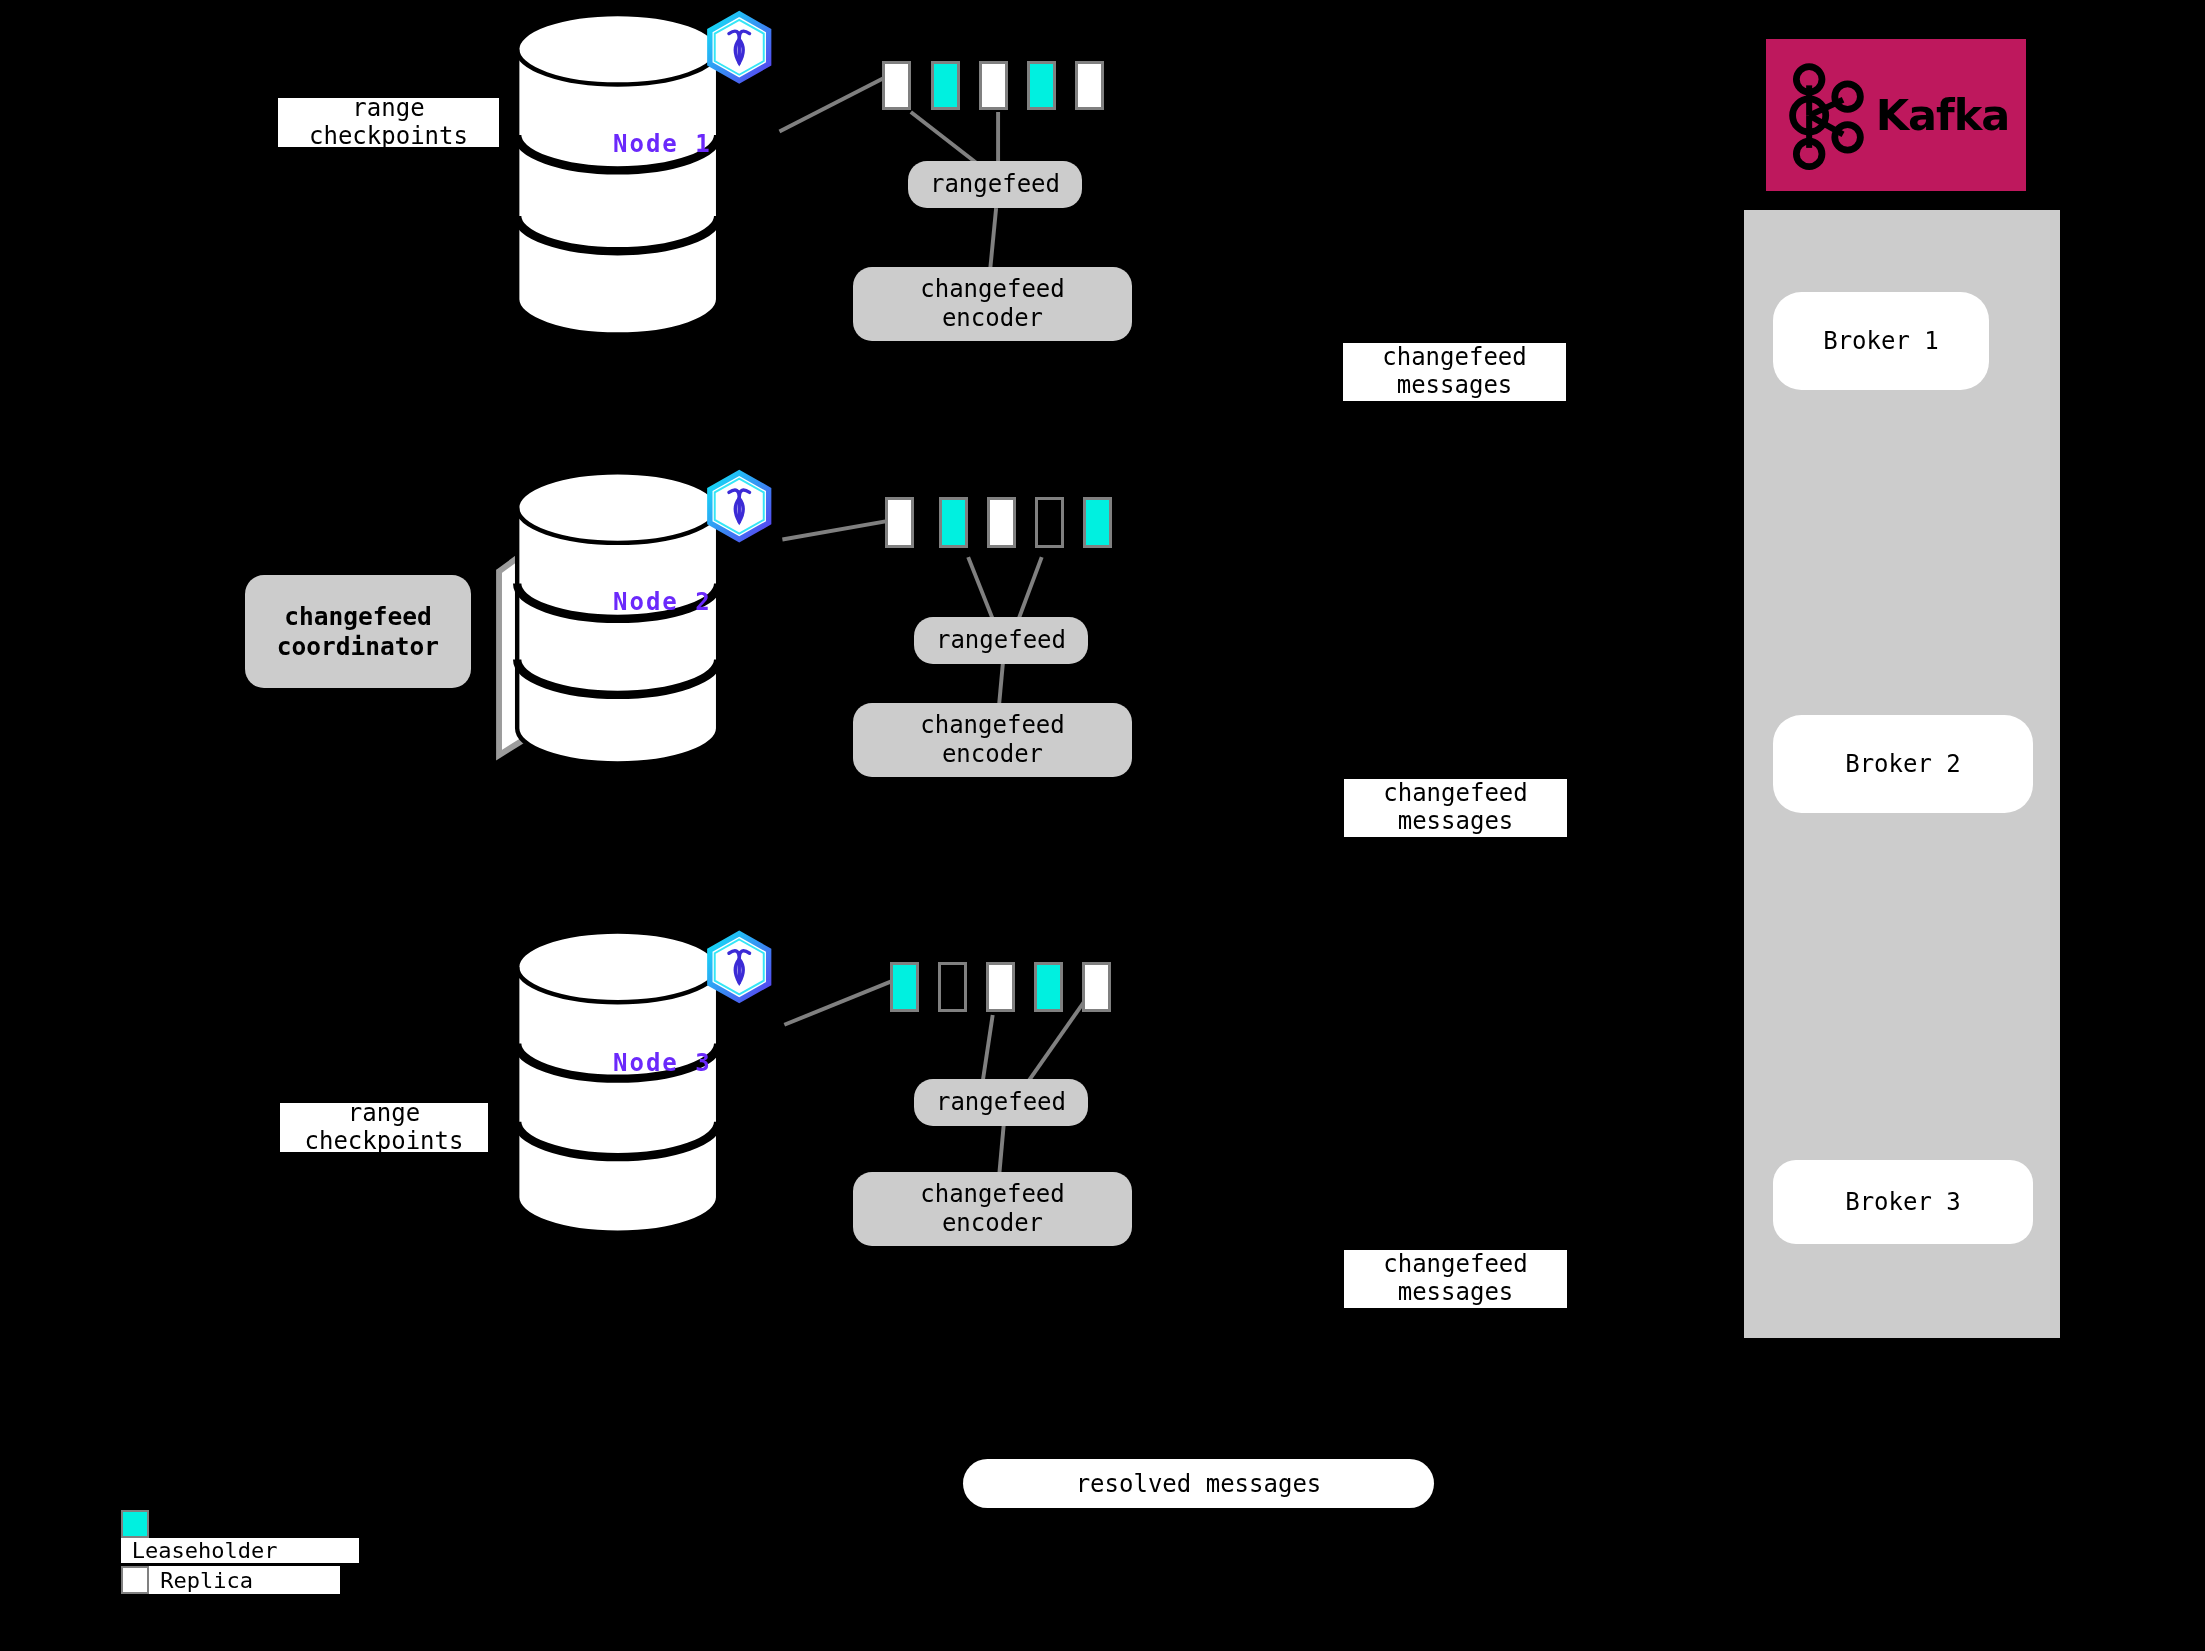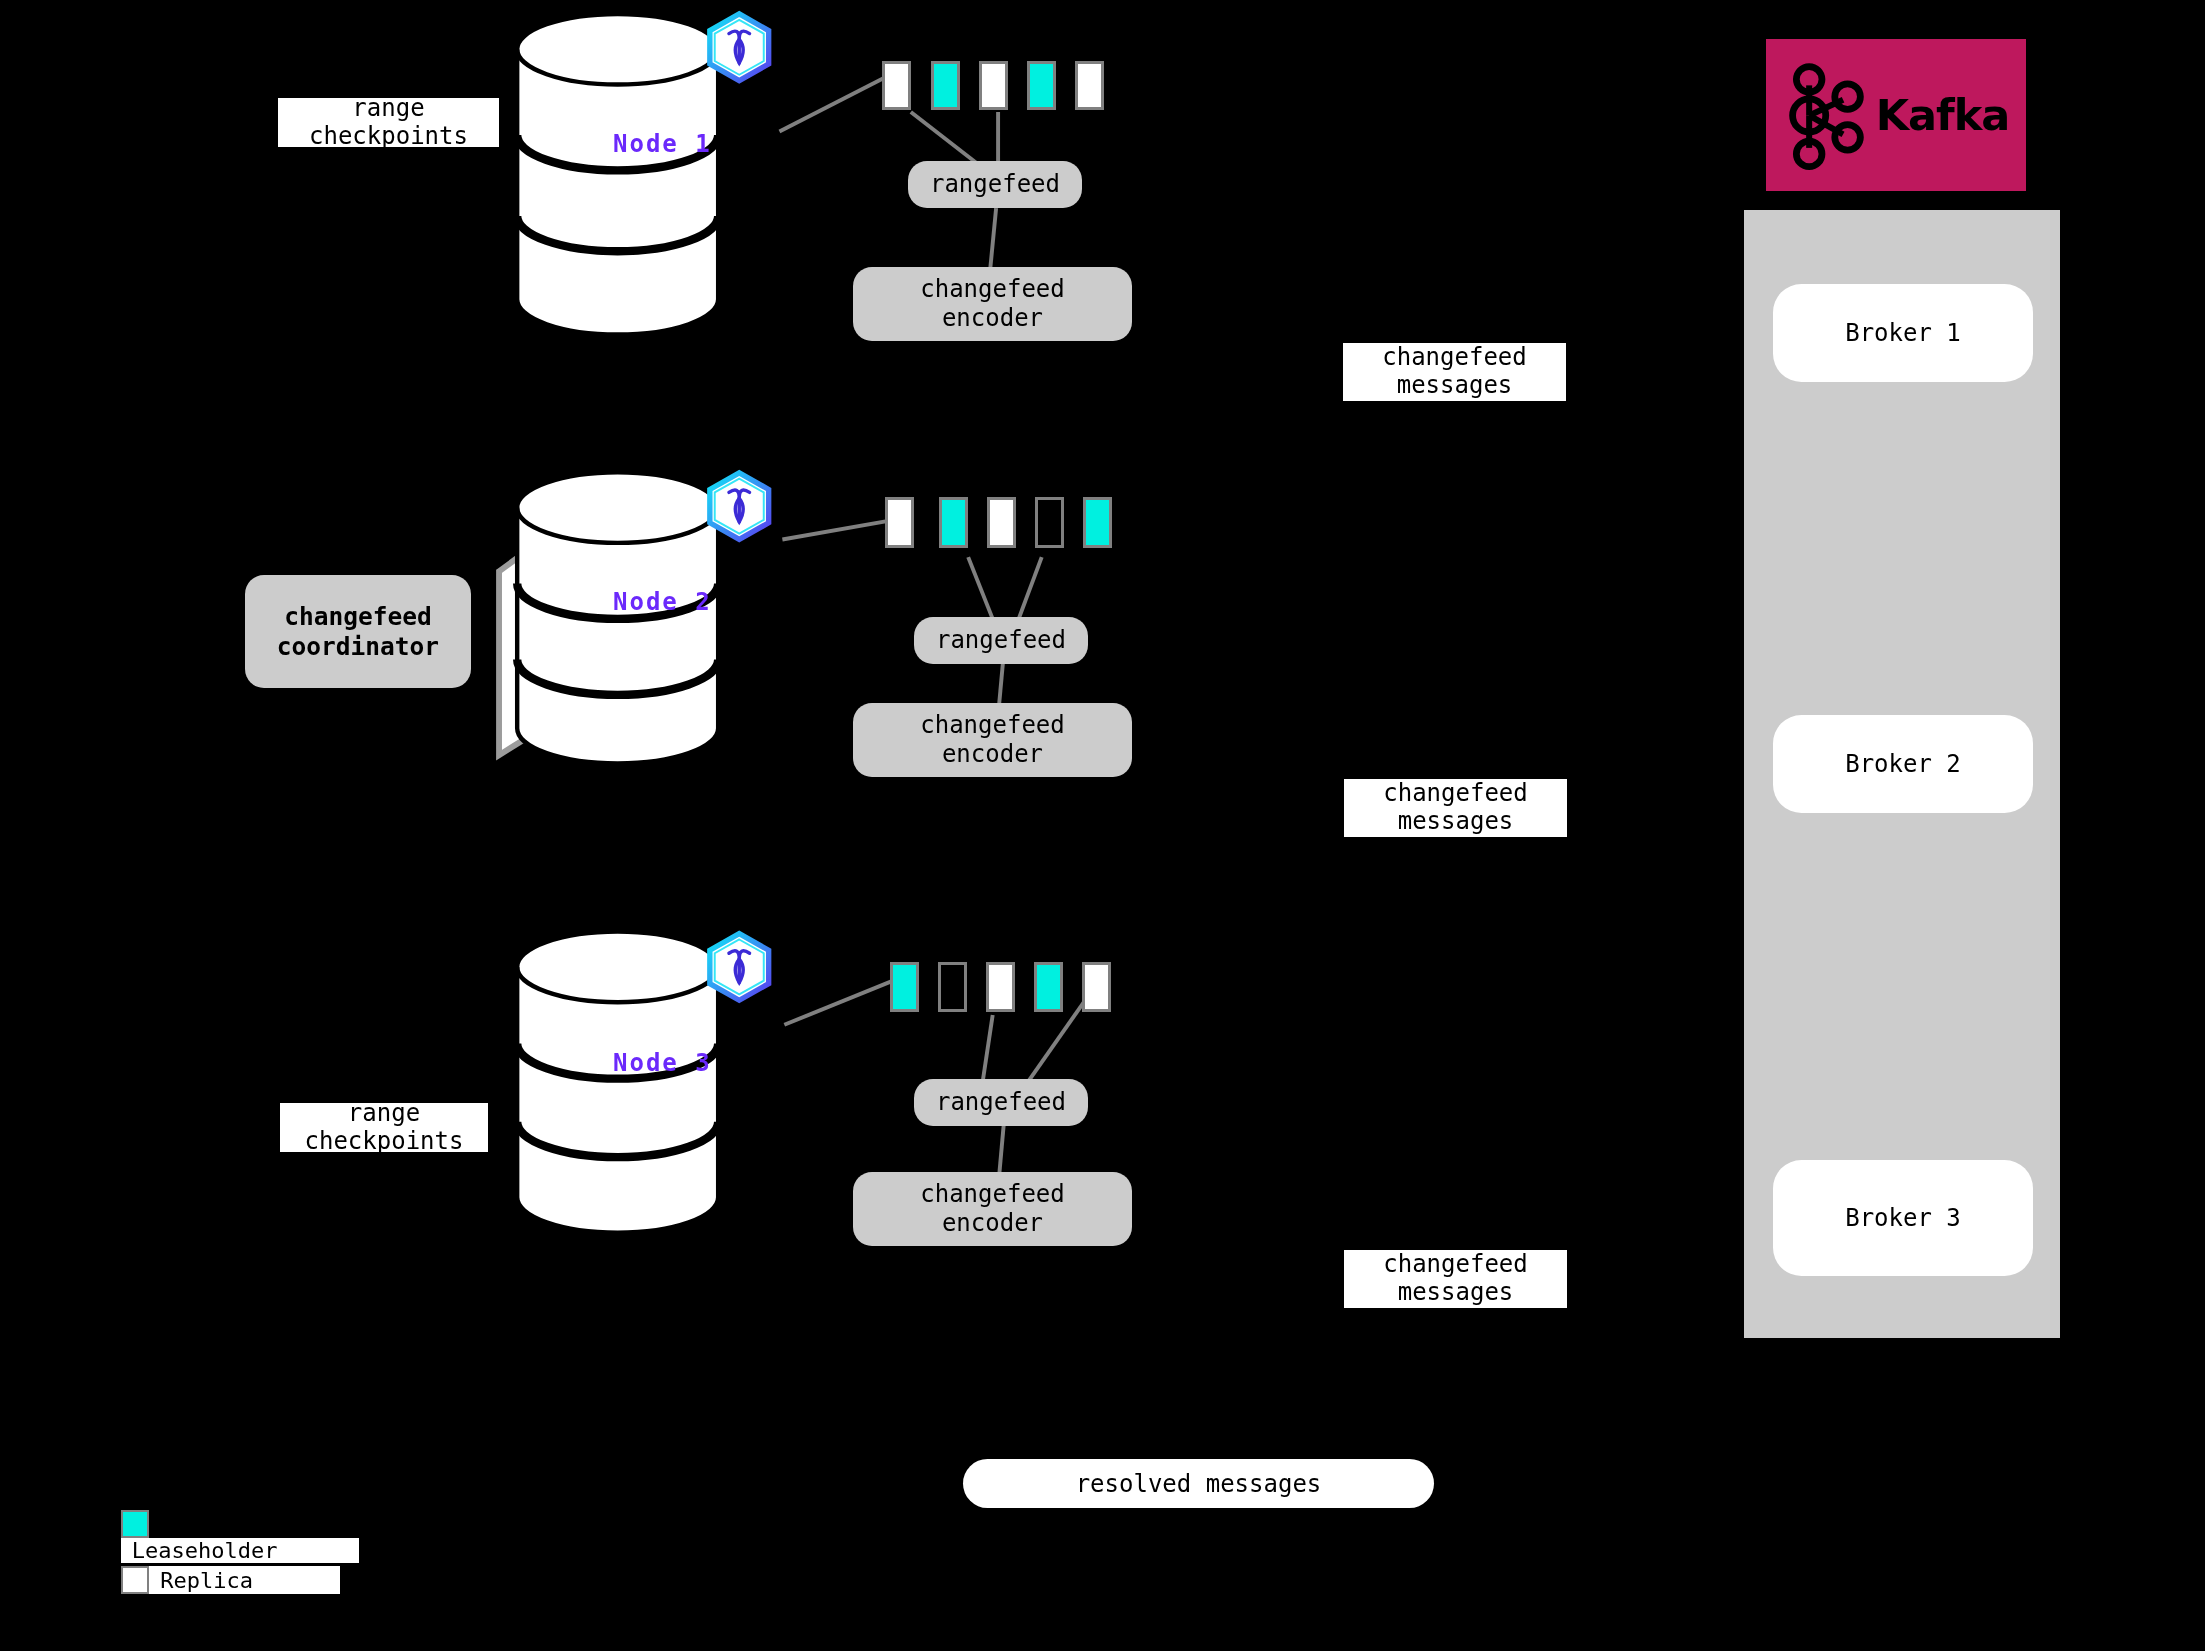--- a/index.html
+++ b/index.html
@@ -199,23 +199,23 @@
         <circle cx="33" cy="75" r="22"></circle>
         <circle cx="33" cy="126" r="17"></circle>
         <circle cx="84" cy="50" r="17"></circle>
         <circle cx="84" cy="104" r="17"></circle>
       </g>
     </svg>
     <span class="kafkaword">Kafka</span>
   </div>
 
   <div class="brokerpanel" style="left:1744px;top:210px;width:316px;height:1128px;"></div>
-  <div class="broker" style="left:1773px;top:284px;width:260px;height:98px;">Broker 1</div>
+  <div class="broker" style="left:1773px;top:292px;width:216px;height:98px;">Broker 1</div>
   <div class="broker" style="left:1773px;top:715px;width:260px;height:98px;">Broker 2</div>
-  <div class="broker" style="left:1773px;top:1160px;width:260px;height:116px;">Broker 3</div>
+  <div class="broker" style="left:1773px;top:1160px;width:260px;height:84px;border-radius:23px;">Broker 3</div>
 
   <div class="resolved" style="left:963px;top:1459px;width:471px;height:49px;">resolved messages</div>
 
   <div class="legrow" style="left:121px;top:1510px;flex-direction:column;">
     <div class="legsw" style="background:#00F0E0;"></div>
     <div class="legtxt" style="width:216px;">Leaseholder</div>
   </div>
   <div class="legrow" style="left:121px;top:1566px;">
     <div class="legsw" style="background:#ffffff;"></div>
     <div class="legtxt" style="width:169px;">Replica</div>

